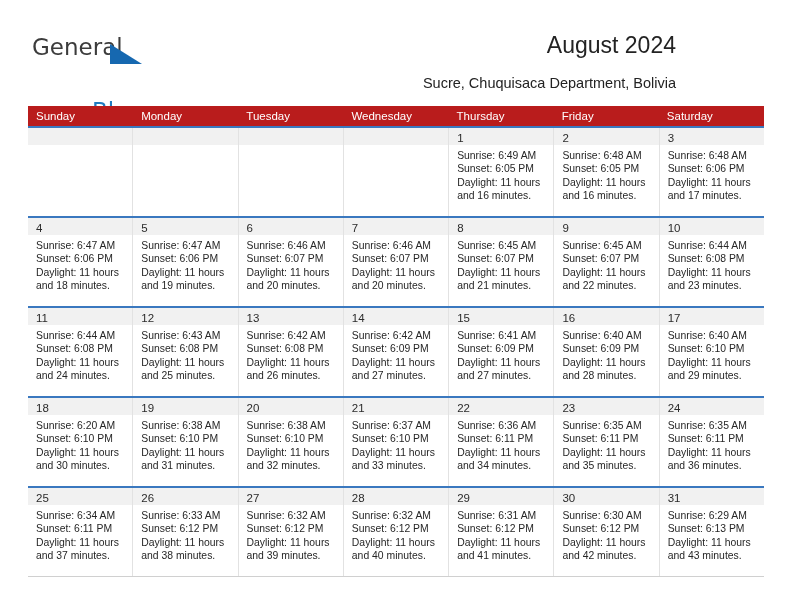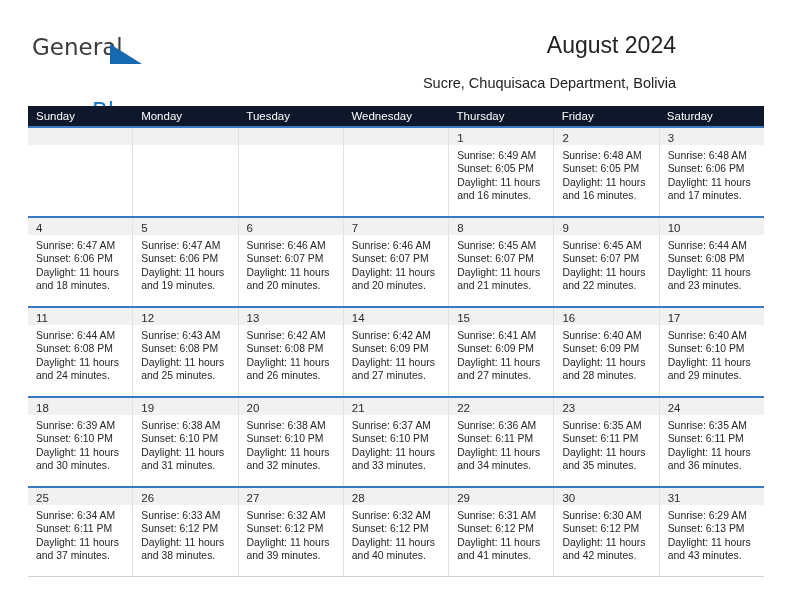--- a/index.html
+++ b/index.html
@@ -95,21 +95,21 @@
 
   
   .calendar {
     position: absolute;
     left: 28px;
     top: 106px;
     width: 736px;
   }
   .weekdays {
     display: flex;
-    background: #0f172a;
+    background: #b91c1c;
     height: 20px;
   }
   .weekday {
     flex: 1 1 0;
     color: #ffffff;
     font-size: 11.5px;
     line-height: 20px;
     padding-left: 8px;
     box-sizing: border-box;
     font-family: "Liberation Sans", sans-serif;
@@ -356,21 +356,21 @@
               <div>Sunset: 6:10 PM</div>
               <div>Daylight: 11 hours</div>
               <div>and 29 minutes.</div>
             </div>
           </div>
         </div>
         <div class="week">
           <div class="day">
             <div class="day-num-band"><span class="day-num">18</span></div>
             <div class="day-info">
-              <div>Sunrise: 6:39 AM</div>
+              <div>Sunrise: 6:20 AM</div>
               <div>Sunset: 6:10 PM</div>
               <div>Daylight: 11 hours</div>
               <div>and 30 minutes.</div>
             </div>
           </div>
           <div class="day">
             <div class="day-num-band"><span class="day-num">19</span></div>
             <div class="day-info">
               <div>Sunrise: 6:38 AM</div>
               <div>Sunset: 6:10 PM</div>

